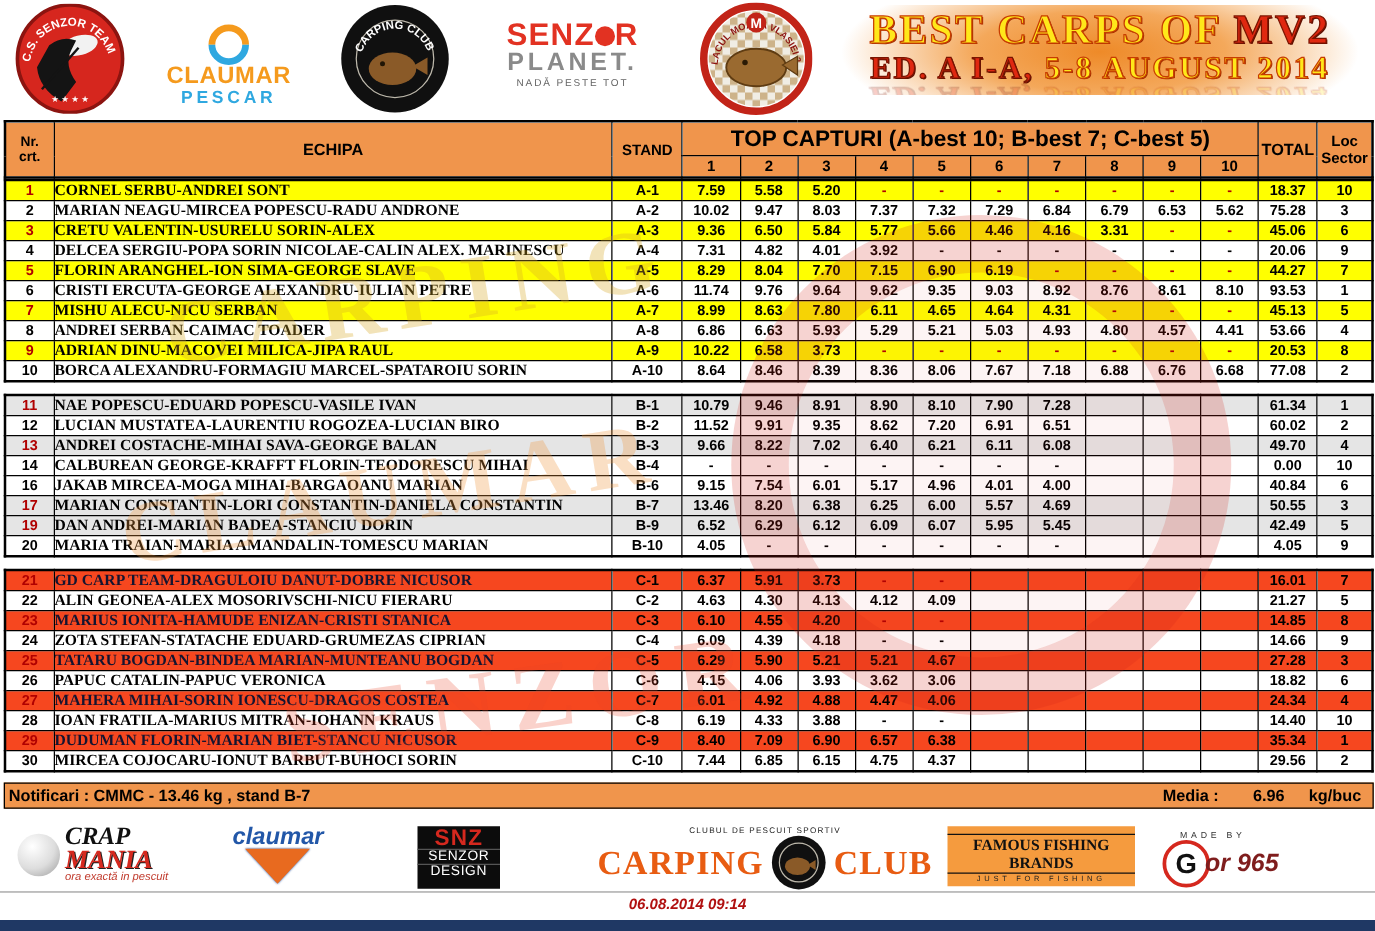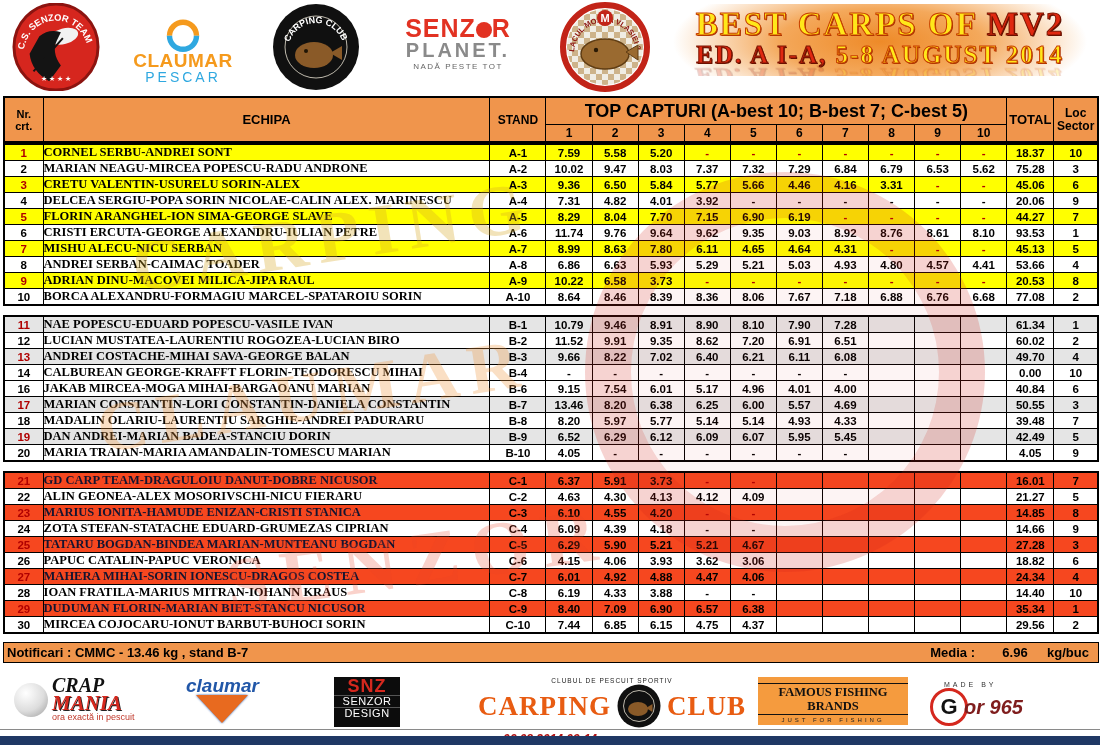--- a/index.html
+++ b/index.html
@@ -7,21 +7,21 @@
     width:1100px;height:745px;position:relative;overflow:hidden;
     background:#ffffff;font-family:"Liberation Sans",sans-serif;
   }
   
   .topbar{position:relative;height:96px;background:#fff}
   .toplogo{position:absolute}
   .lg-st{left:12px;top:3px}
   .lg-cm{left:124px;top:16px;width:118px;text-align:center}
   .lg-cm .ring{display:block;margin:0 auto}
   .cm-t1{color:#F59A1D;font-weight:bold;font-size:19px;letter-spacing:.5px;line-height:18px}
-  .cm-t2{color:#2FA8E0;font-weight:normal;font-size:14px;letter-spacing:3px;line-height:15px}
+  .cm-t2{color:#2FA8E0;font-weight:bold;font-size:14px;letter-spacing:3px;line-height:15px}
   .lg-cc{left:272px;top:3px}
   .lg-sp{left:388px;top:16px;width:140px;text-align:center}
   .sp1{font-weight:bold;font-size:25px;color:#E23222;line-height:24px;letter-spacing:1px}
   .sp-dot{display:inline-block;width:16px;height:16px;background:#E23222;border-radius:50%;vertical-align:-1px}
   .sp2{font-weight:bold;font-size:20px;color:#8a8a8a;letter-spacing:3px;line-height:20px}
   .sp3{font-size:8px;color:#666;letter-spacing:1.5px;margin-top:2px}
   .lg-mv{left:560px;top:2px}
   .title-box{
     position:absolute;left:666px;top:4px;width:428px;height:72px;overflow:hidden;text-align:center;
     background:radial-gradient(ellipse 62% 120% at 50% 52%, #EE8A28 0%, rgba(242,153,62,.85) 38%, rgba(255,255,255,0) 78%);
@@ -63,21 +63,21 @@
   .notif .m-label{margin-right:14px}
   .notif .m-value{width:52px;text-align:center}
   .notif .m-unit{width:54px;text-align:center}
   
   .sponsors{position:relative;height:54px;margin-top:12px;background:#fff}
   .sp-item{position:absolute;top:2px}
   .s-crap{left:14px;display:flex;align-items:center}
   .ball{width:34px;height:34px;border-radius:50%;background:radial-gradient(circle at 35% 30%,#fff 0%,#ddd 55%,#9a9a9a 100%);margin-right:4px}
   .crap1{font-family:"Liberation Serif",serif;font-style:italic;font-weight:bold;font-size:20px;color:#111;line-height:17px;display:block}
   .crap2{font-family:"Liberation Serif",serif;font-style:italic;font-weight:bold;font-size:21px;color:#D5281E;line-height:18px;display:block;text-shadow:1px 1px 0 #222}
-  .crap3{font-size:9px;color:#C0392B;line-height:10px}
+  .crap3{font-size:9px;font-style:italic;color:#C0392B;line-height:10px}
   .s-claumar{left:186px;text-align:center}
   .clm-word{color:#2257A8;font-weight:bold;font-style:italic;font-size:19px;line-height:17px}
   .clm-tri{width:0;height:0;margin:1px auto 0;border-left:26px solid transparent;border-right:26px solid transparent;border-top:28px solid #E86A1F;filter:drop-shadow(0 0 1px #1F4FA0)}
   .s-snz{left:334px;width:66px;height:50px;background:#0c0c0c;color:#fff;text-align:center;padding-top:1px;box-sizing:border-box}
   .snz1{color:#D5281E;font-weight:bold;font-size:18px;line-height:17px;letter-spacing:1px}
   .snz2,.snz3{font-size:11px;line-height:11px;letter-spacing:.5px;border-top:1px solid #555}
   .s-ccf{left:478px;text-align:center}
   .ccf-top{font-size:6.5px;color:#222;letter-spacing:1px;text-align:center}
   .ccf-main{display:flex;align-items:center;gap:6px}
   .ccf-word{font-family:"Liberation Serif",serif;font-weight:bold;font-size:27px;color:#E85C12;letter-spacing:1px}
@@ -531,37 +531,20 @@
         <td class="c-val">6.25</td>
         <td class="c-val">6.00</td>
         <td class="c-val">5.57</td>
         <td class="c-val">4.69</td>
         <td class="c-val"></td>
         <td class="c-val"></td>
         <td class="c-val"></td>
         <td class="c-total">50.55</td>
         <td class="c-loc">3</td>
       </tr>
-      <tr>
-        <td class="c-nr">18</td>
-        <td class="c-echipa">MADALIN OLARIU-LAURENTIU SARGHIE-ANDREI PADURARU</td>
-        <td class="c-stand">B-8</td>
-        <td class="c-val">8.20</td>
-        <td class="c-val">5.97</td>
-        <td class="c-val">5.77</td>
-        <td class="c-val">5.14</td>
-        <td class="c-val">5.14</td>
-        <td class="c-val">4.93</td>
-        <td class="c-val">4.33</td>
-        <td class="c-val"></td>
-        <td class="c-val"></td>
-        <td class="c-val"></td>
-        <td class="c-total">39.48</td>
-        <td class="c-loc">7</td>
-      </tr>
       <tr class="hl">
         <td class="c-nr">19</td>
         <td class="c-echipa">DAN ANDREI-MARIAN BADEA-STANCIU DORIN</td>
         <td class="c-stand">B-9</td>
         <td class="c-val">6.52</td>
         <td class="c-val">6.29</td>
         <td class="c-val">6.12</td>
         <td class="c-val">6.09</td>
         <td class="c-val">6.07</td>
         <td class="c-val">5.95</td>

